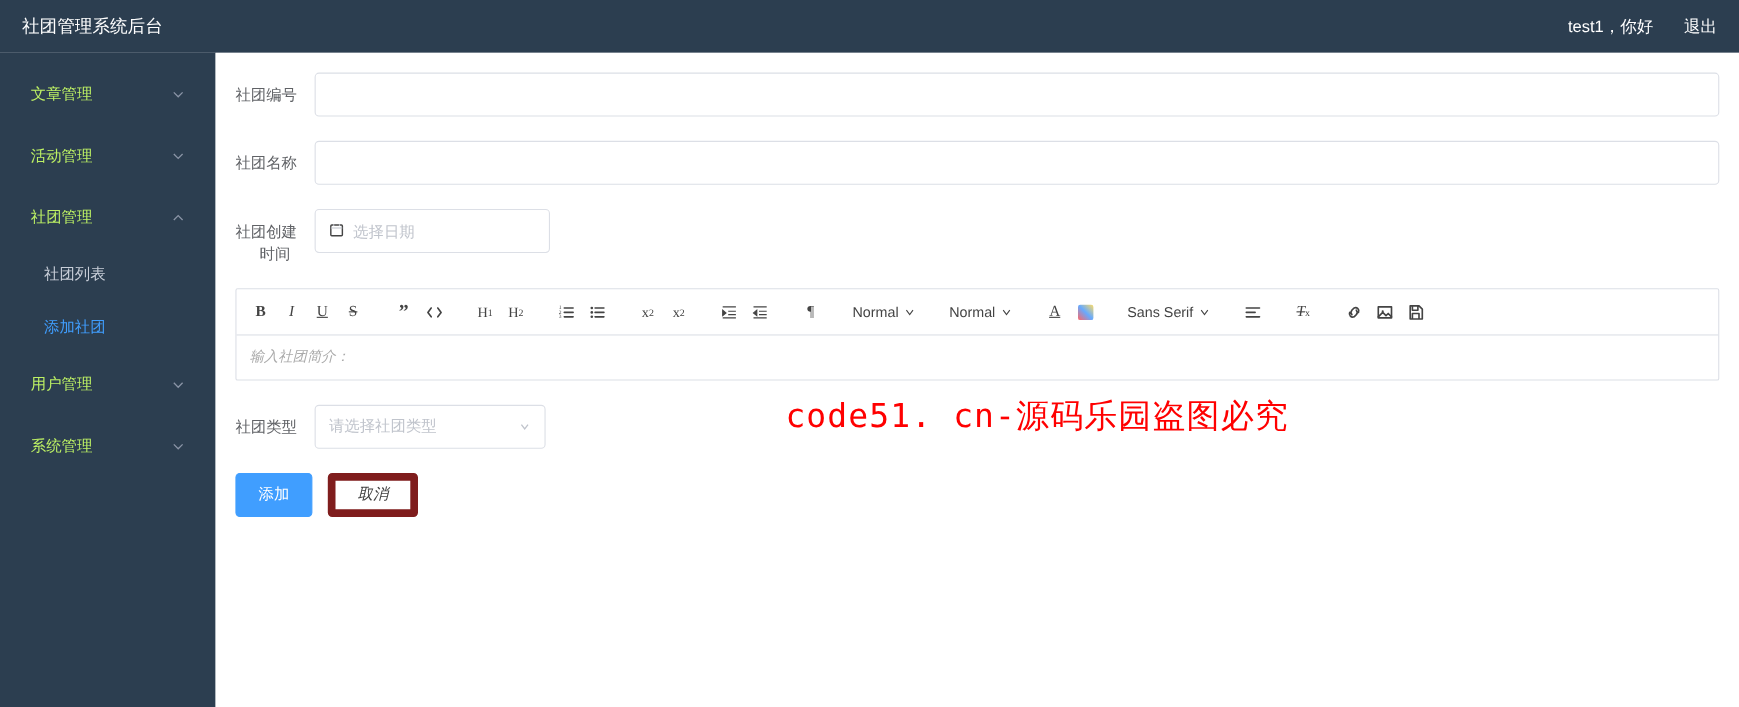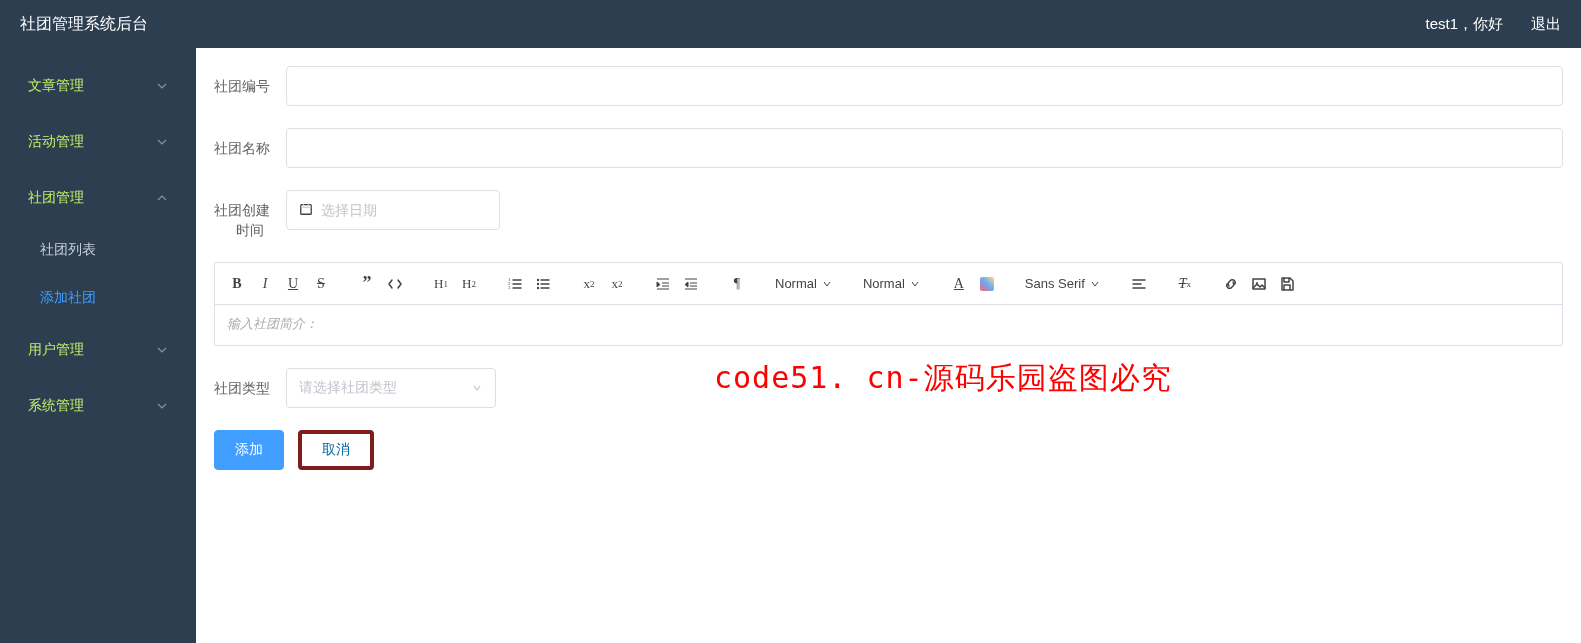--- a/index.html
+++ b/index.html
@@ -32,21 +32,21 @@
 .toolbar { display: flex; align-items: center; height: 42px; border-bottom: 1px solid #dcdfe6; padding: 0 10px; gap: 4px; color: #444; flex-wrap: nowrap; overflow: hidden; }
 .tb-btn { width: 24px; height: 24px; display: inline-flex; align-items: center; justify-content: center; cursor: pointer; font-family: Georgia, serif; font-size: 14px; color: #444; }
 .tb-btn svg { width: 16px; height: 16px; }
 .tb-sep { width: 14px; }
 .tb-picker { display: inline-flex; align-items: center; gap: 4px; cursor: pointer; font-size: 13px; color: #444; padding: 0 4px; }
 .tb-picker .chev svg, .select-wrap .chev svg { width: 8px; height: 8px; }
 .editor-content { min-height: 40px; padding: 10px 12px; font-style: italic; color: #aaa; font-size: 13px; outline: none; }
 .btn-row { display: flex; gap: 14px; }
 .btn { height: 40px; padding: 0 20px; border-radius: 4px; font-size: 14px; cursor: pointer; display: inline-flex; align-items: center; justify-content: center; }
 .btn-primary { background: #409EFF; color: #fff; border: 1px solid #409EFF; }
-.btn-default { background: #fff; color: #0369a1; border: 4px solid #7f1d1d; }
+.btn-default { background: #fff; color: #404040; border: 7px solid #7f1d1d; font-style: italic; }
 .watermark { position: absolute; left: 518px; top: 310px; color: #ff0000; font-size: 30px; font-family: "SimSun", monospace; font-weight: normal; pointer-events: none; white-space: nowrap; letter-spacing: 1px; }
 .icon-stroke { stroke: #444; stroke-width: 1.5; fill: none; stroke-linecap: round; stroke-linejoin: round; }
 .sub { font-size: 9px; vertical-align: sub; }
 .sup { font-size: 9px; vertical-align: super; }
 </style>
 </head>
 <body>
 
 <div class="layout">
   <div class="header">

